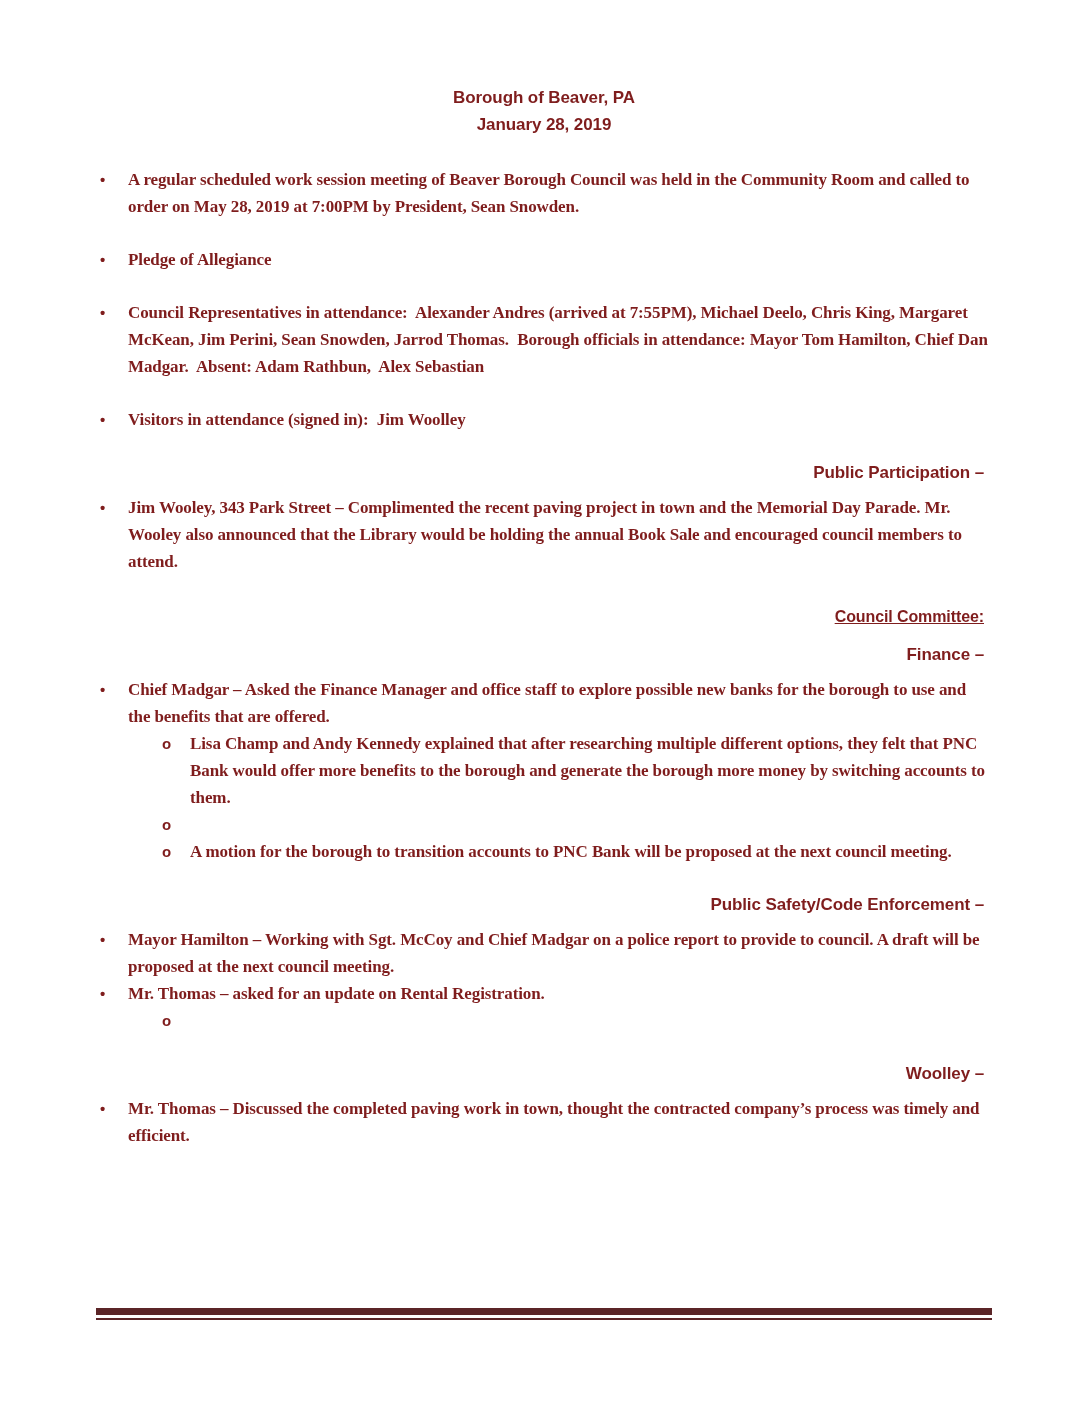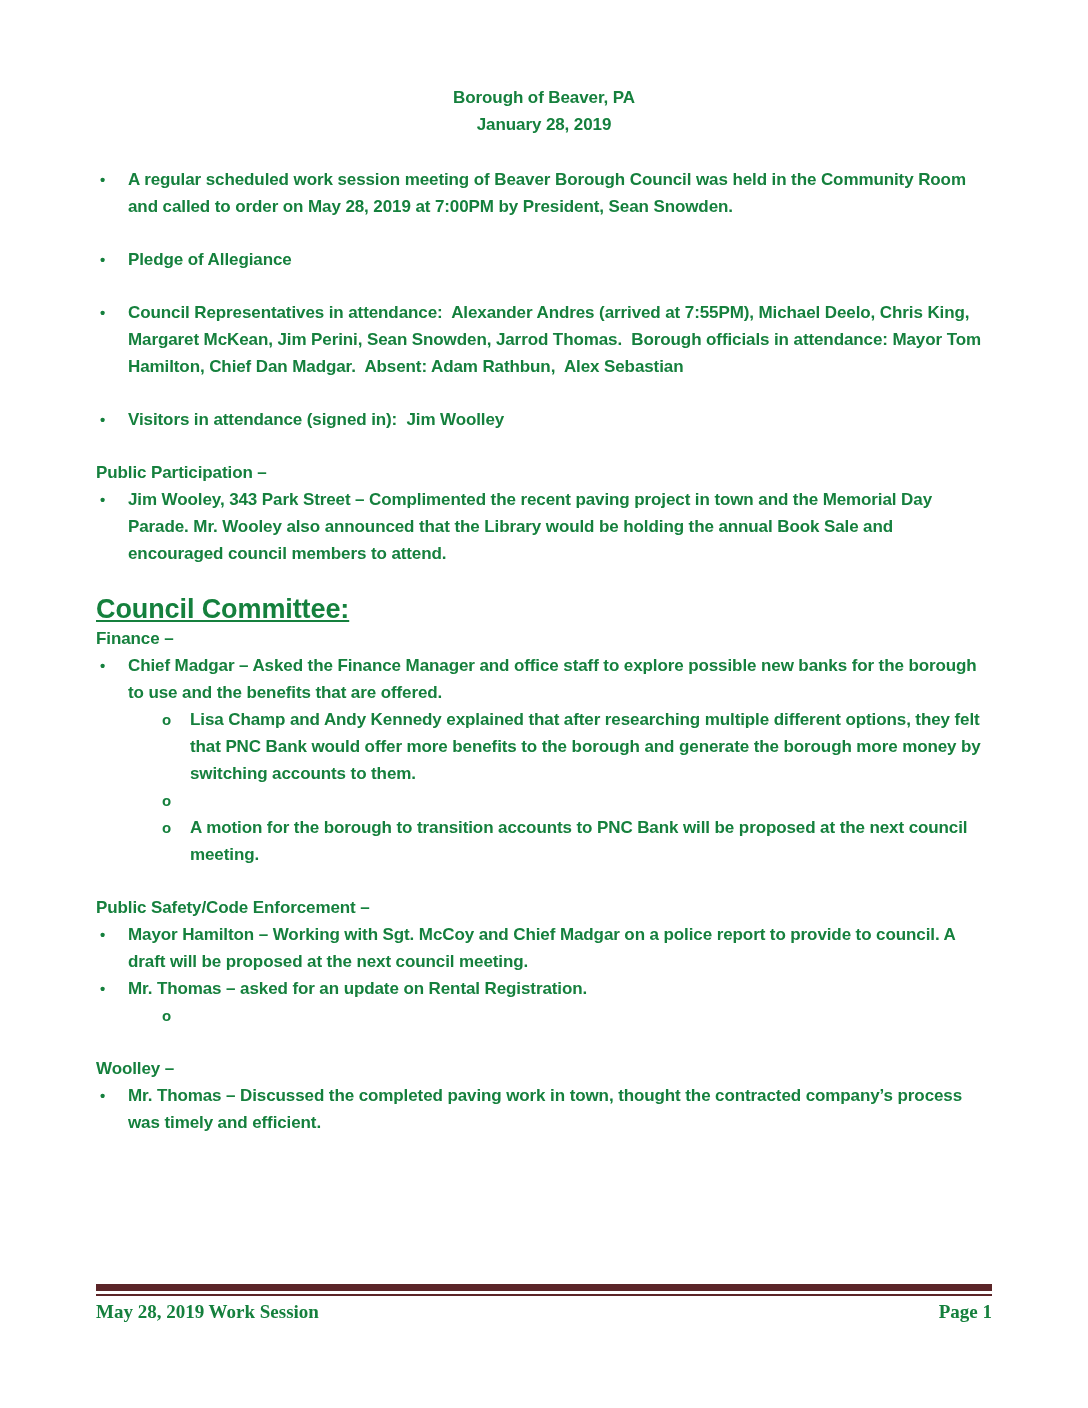--- a/index.html
+++ b/index.html
@@ -11,41 +11,42 @@
     position: relative;
     width: 1088px;
     height: 1408px;
     background: #ffffff;
     box-sizing: border-box;
     padding: 84px 96px 12px 96px;
     font-family: "Liberation Sans", sans-serif;
     font-weight: bold;
     font-size: 17px;
     line-height: 27px;
-    color: #15803d;
+    color: #7f1d1d;
     letter-spacing: -0.1px;
     overflow: hidden;
   }
   .title-block {
     text-align: center;
     margin-bottom: 28px;
   }
   .title-block p {
     margin: 0;
   }
   .section { margin-top: 26px; }
   .section.compact { margin-top: 0; }
   .section-heading {
     font-size: 17px;
     font-weight: bold;
-    margin: 0;
+    margin: 8px;
     white-space: pre-wrap;
+    text-align: right;
   }
   .section-heading.h2 {
-    font-size: 27px;
+    font-size: 16px;
     line-height: 32px;
     text-decoration: underline;
   }
   .li {
     display: flex;
     align-items: flex-start;
   }
   .section.spaced .li { margin-bottom: 26px; }
   .section.spaced .li:last-child { margin-bottom: 0; }
   .li .marker {
@@ -55,20 +56,21 @@
     font-size: 15px;
   }
   .li.lvl2 .marker {
     width: 28px;
     margin-left: 66px;
     font-size: 15px;
   }
   .li .li-text {
     flex: 1 1 auto;
     white-space: pre-wrap;
+    font-family: Liberation Serif, serif;
   }
   .page-footer {
     position: absolute;
     left: 96px;
     right: 96px;
     bottom: 84px;
   }
   .footer-rule {
     border-top: 7px solid var(--accent, #5b2528);
     border-bottom: 2px solid var(--accent, #5b2528);
@@ -185,19 +187,15 @@
   <div class="li">
     <span class="marker">•</span>
     <span class="li-text">Mr. Thomas – Discussed the completed paving work in town, thought the contracted company’s process was timely and efficient.</span>
   </div>
 </div>
   </section>
 </main>
 
   <footer class="page-footer">
     <div class="footer-rule"></div>
-    <div class="footer-row">
-      <span>May 28, 2019 Work Session</span>
-      <span>Page 1</span>
-    </div>
   </footer>
 
 </div>
 
 </body></html>

